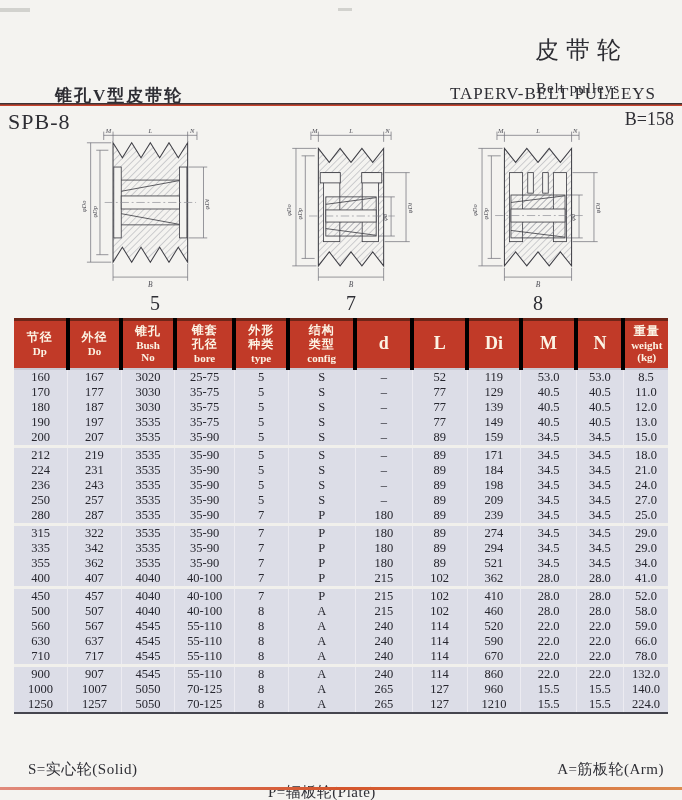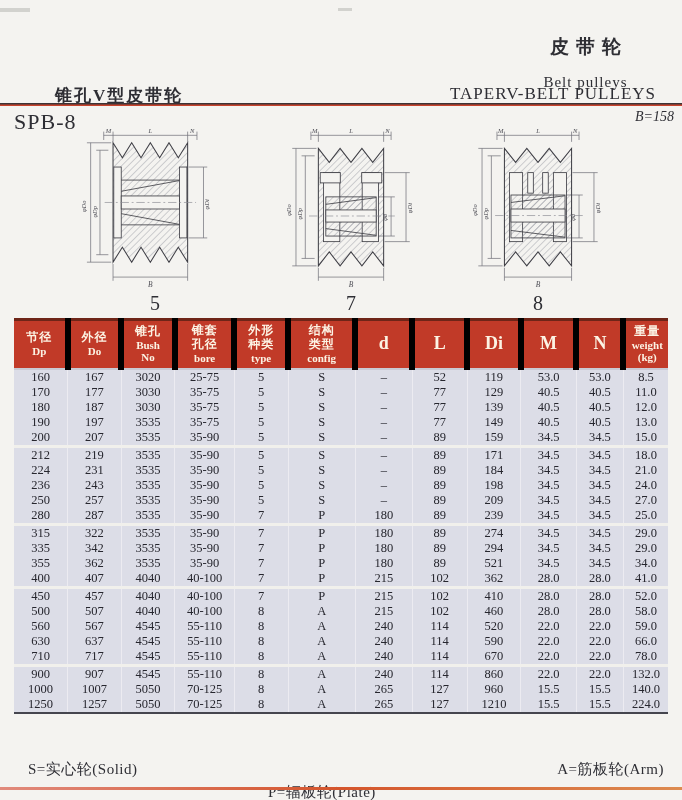--- a/index.html
+++ b/index.html
@@ -9,44 +9,44 @@
   }
   html,body{margin:0;padding:0;background:#e9e8e5;}
   .page{
     position:relative;width:682px;height:800px;overflow:hidden;
     background:#f4f3f0;
     font-family:"Liberation Serif","DejaVu Serif",serif;
     color:#2e2e34;
   }
   
   .brand{position:absolute;top:34px;right:54px;text-align:center;}
-  .brand-cn{font-size:19px;font-weight:bold;letter-spacing:7px;padding-left:7px;}
+  .brand-cn{font-size:24px;font-weight:normal;letter-spacing:7px;padding-left:7px;}
   .brand-en{font-size:15px;margin-top:14px;letter-spacing:1px;}
   
   .subtitle-cn{position:absolute;top:84px;left:55px;font-size:17px;font-weight:bold;letter-spacing:2px;}
   .subtitle-en{position:absolute;top:84px;right:26px;font-size:17px;letter-spacing:1px;text-align:center;}
   .rule{position:absolute;top:103px;left:0;width:682px;height:3px;
     background:linear-gradient(180deg,#3c3336 0%,#3c3336 45%,var(--rule) 55%,var(--rule) 100%);}
-  .model{position:absolute;top:109px;left:14px;font-size:22px;letter-spacing:1px;}
-  .beltwidth{position:absolute;top:109px;right:8px;font-size:14px;font-style:italic;}
+  .model{position:absolute;top:109px;left:8px;font-size:22px;letter-spacing:1px;}
+  .beltwidth{position:absolute;top:109px;right:8px;font-size:18px;}
   
   .figures{position:absolute;top:126px;left:0;width:682px;height:192px;}
   .fig{position:absolute;top:0;text-align:center;}
   .fig1{left:55px;width:200px;}
   .fig2{left:266px;width:170px;}
   .fig3{left:448px;width:180px;}
   .fig-caption{font-size:20px;line-height:20px;margin-top:1px;}
   svg{display:block;}
   svg text{font-family:"Liberation Serif","DejaVu Serif",serif;fill:#4e4e56;}
   
   .table-wrap{position:absolute;top:318px;left:14px;width:654px;}
   table{width:100%;border-collapse:collapse;table-layout:fixed;
     border-top:3px solid #6e2518;border-bottom:2px solid #45454e;padding-left:10px;}
   thead th{background:var(--header-bg);color:#fcf3e4;vertical-align:middle;
-    padding:3px 0 4px;border-left:6px solid #000000;border-bottom:2px solid #c9cad4;}
+    padding:3px 0 4px;border-left:4px solid #000000;border-bottom:2px solid #c9cad4;}
   thead th:first-child{border-left:none;}
   .hcn{font-size:12px;font-weight:bold;line-height:1.15;letter-spacing:1px;}
   .hen{font-size:11px;font-weight:bold;line-height:1.1;}
   .hbig{font-size:18px;font-weight:bold;line-height:1.2;}
   tbody td{background:var(--row-bg);text-align:center;font-size:12.5px;line-height:15px;
     height:15px;padding:0;border-left:1px solid #ecebf1;color:#26262e;
     white-space:nowrap;overflow:hidden;}
   tbody td:first-child{border-left:none;margin-top:43px;}
   tr.group-end td{border-bottom:3px solid #f1f0ec;}
   

